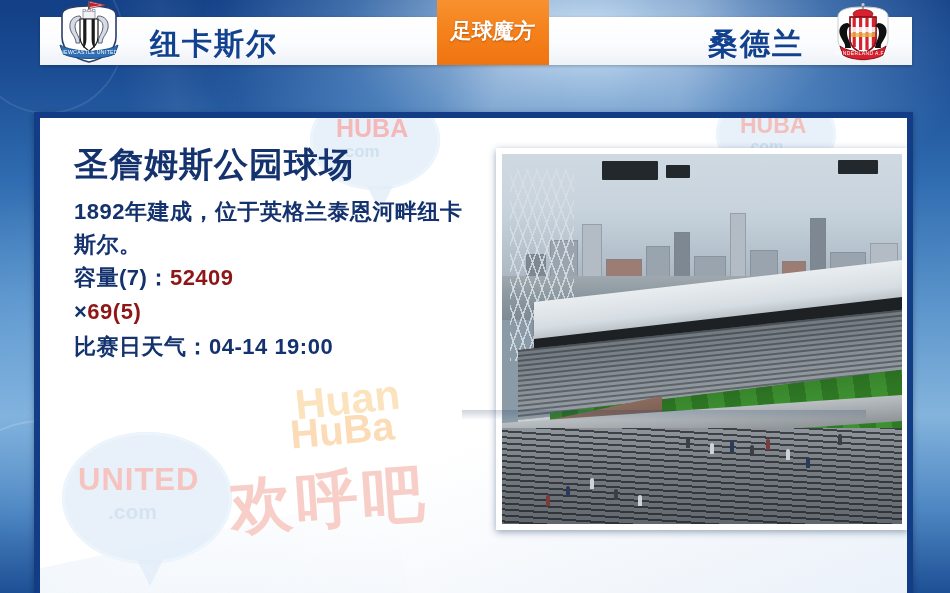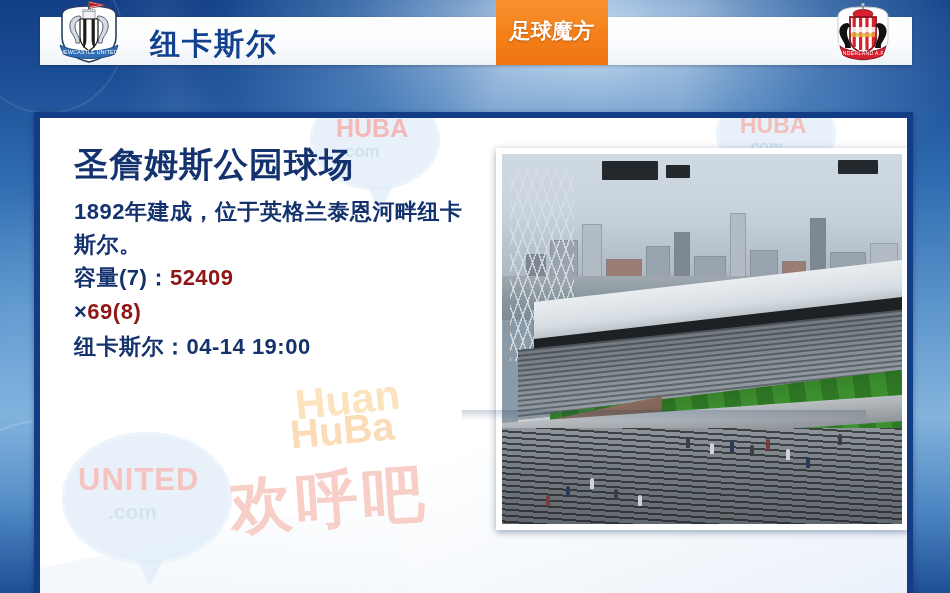--- a/index.html
+++ b/index.html
@@ -438,20 +438,21 @@
     <div class="team-name" id="team-home-name">纽卡斯尔</div>
 
     <div class="spacer"></div>
 
     <div id="brand-logo">
       <span id="brand-logo-text">足球魔方</span>
     </div>
 
     <div class="spacer"></div>
 
+    <div class="team-name" id="team-away-name">桑德兰</div>
 
     <div class="crest" id="crest-away">
       <svg viewBox="0 0 74 66" width="74" height="66" aria-hidden="true">
         <g>
 
           <path d="M12 18 C12 11 20 8 37 8 C54 8 62 11 62 18 L62 40 C62 52 49 59 37 62 C25 59 12 52 12 40 Z" fill="#ffffff" stroke="#cccccc" stroke-width="1"></path>
 
           <ellipse cx="37" cy="15" rx="10" ry="4.5" fill="#d8212f" stroke="#8c1019" stroke-width=".8"></ellipse>
           <rect x="36.3" y="6" width="1.4" height="5" fill="#777"></rect>
           <circle cx="37" cy="5.5" r="1.6" fill="#c9ccd1"></circle>
@@ -504,25 +505,25 @@
 
       <div id="venue-desc">1892年建成，位于英格兰泰恩河畔纽卡斯尔。</div>
 
       <div class="info-line">
         <span>容量(7)：</span>
         <span class="val-red">52409</span>
       </div>
 
       <div class="info-line">
         <span class="val-navy">×</span>
-        <span class="val-red">69(8)</span>
+        <span class="val-red">69(5)</span>
       </div>
 
       <div class="info-line">
-        <span>纽卡斯尔：</span>
+        <span>比赛日天气：</span>
         <span class="val-navy">04-14 19:00</span>
       </div>
 
 
     </div>
 
     <div id="stadium-photo-frame">
       <div id="stadium-photo">
 
         <div class="ph-sky"></div>

